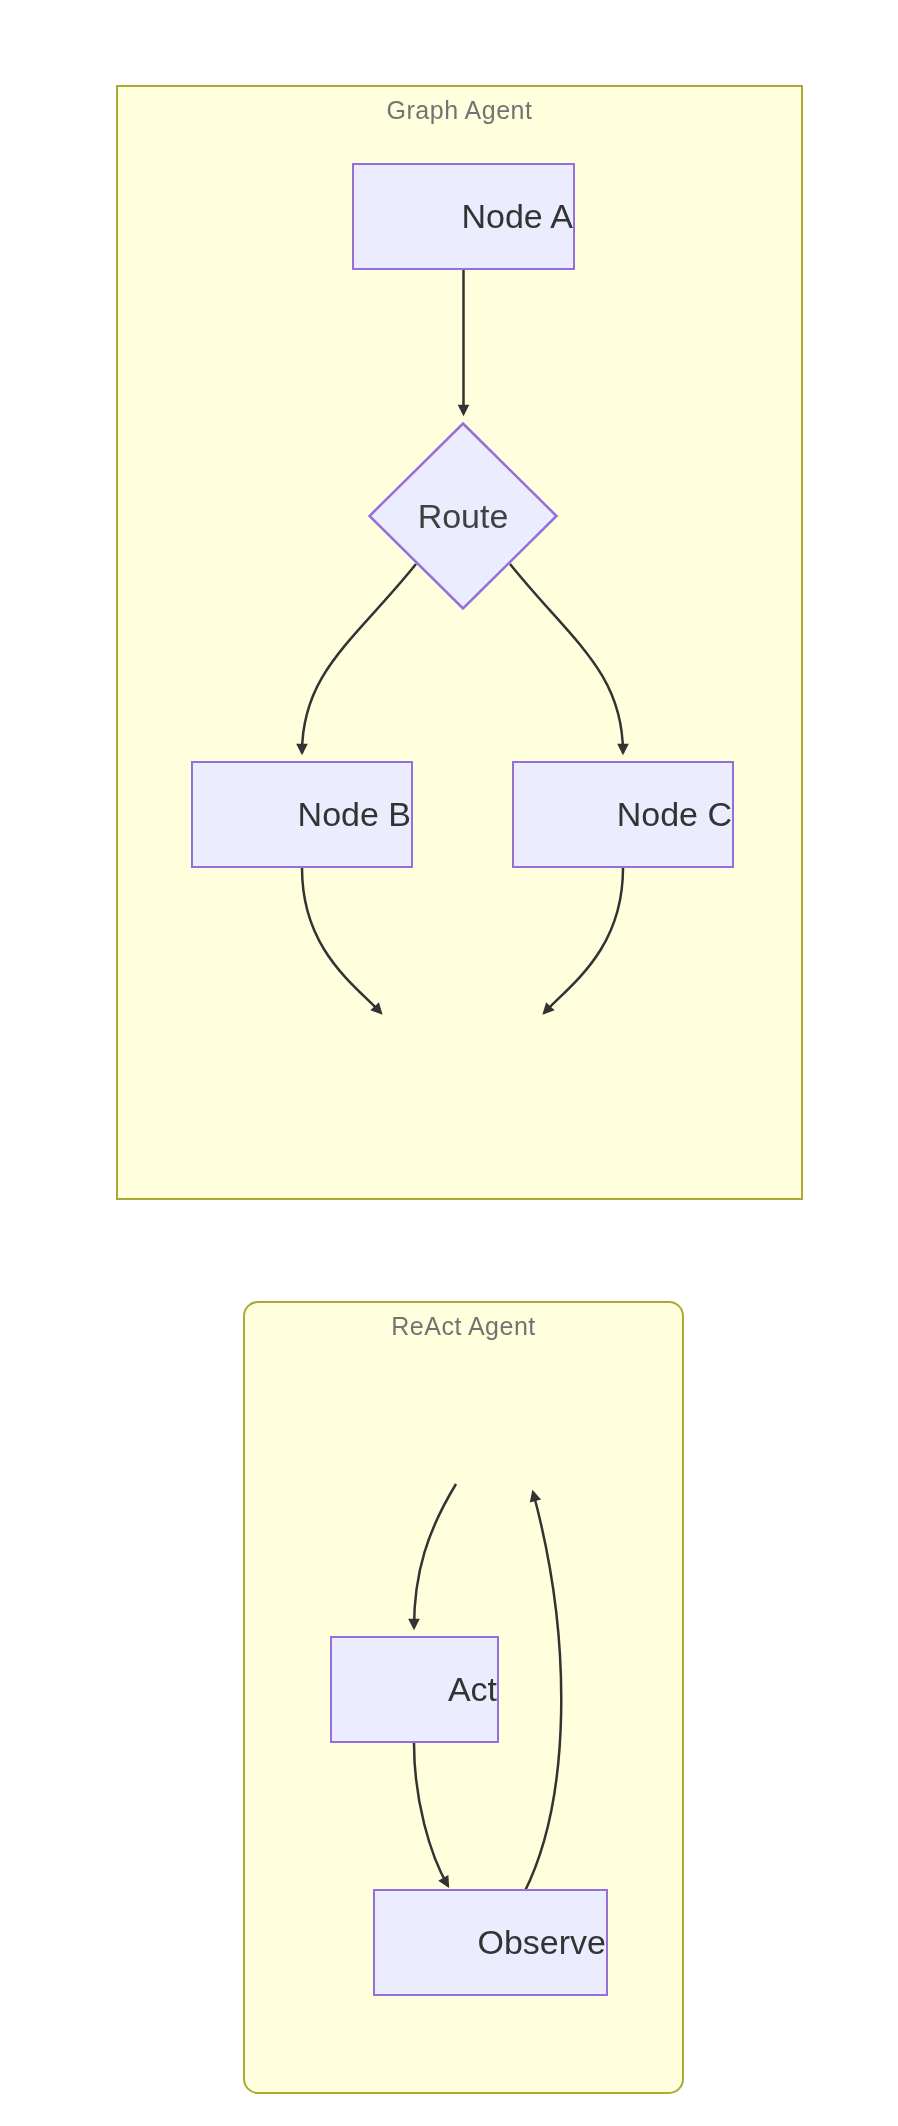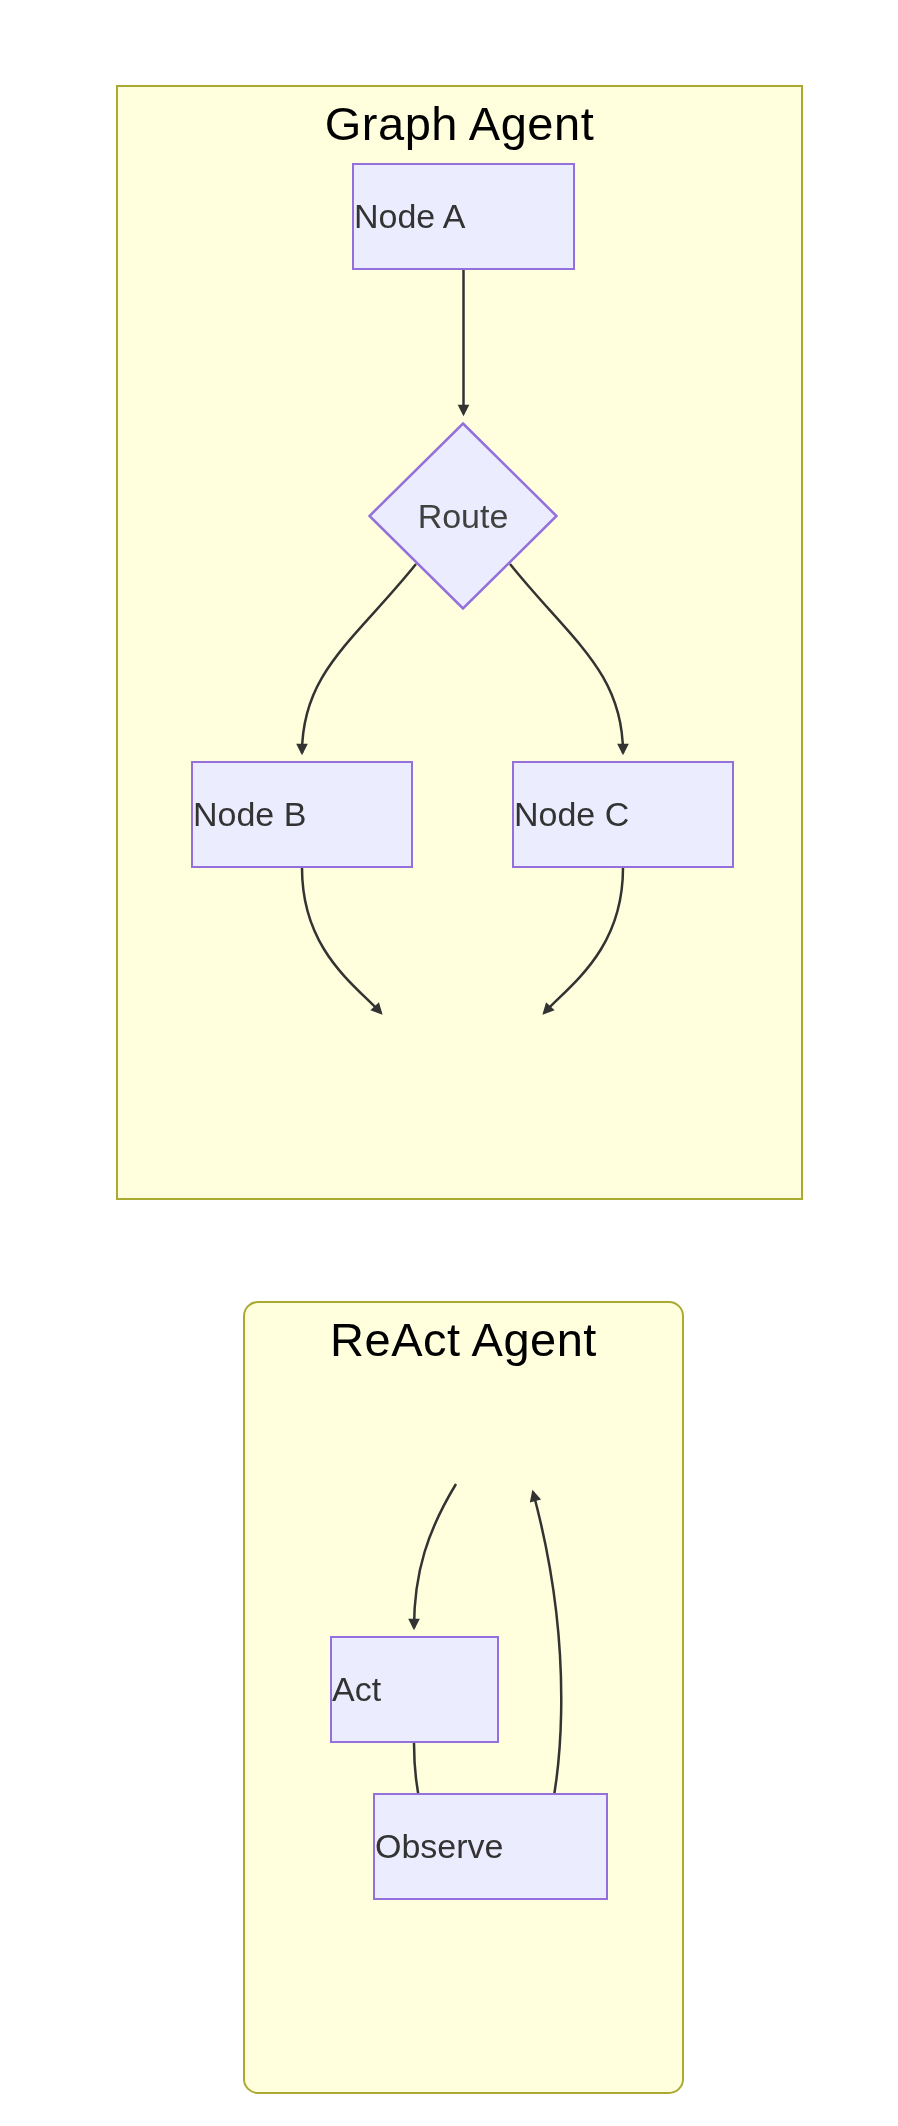--- a/index.html
+++ b/index.html
@@ -22,38 +22,38 @@
     box-sizing: border-box;
     z-index: 1;
   }
   .cluster-title {
     position: absolute;
     top: 0;
     left: 0;
     width: 100%;
     padding-top: 9px;
     text-align: center;
-    font-size: 47px;
-    color: #000000;
+    font-size: 25px;
+    color: #737373;
     letter-spacing: 0.5px;
   }
   .edges {
     position: absolute;
     left: 0;
     top: 0;
     z-index: 2;
   }
   .node {
     position: absolute;
     background: #ECECFF;
     border: 2.5px solid #9370DB;
     box-sizing: border-box;
     display: flex;
     align-items: center;
-    justify-content: flex-start;
+    justify-content: flex-end;
     font-size: 34px;
     color: #333333;
     z-index: 3;
   }
   .diamond-wrap {
     position: absolute;
     z-index: 3;
   }
   .diamond-wrap svg {
     position: absolute;
@@ -122,17 +122,17 @@
   <div class="node" style="left:512px; top:761px; width:222px; height:107px;">
     <span>Node C</span>
   </div>
 
 
 
   <div class="node" style="left:330px; top:1636px; width:169px; height:107px;">
     <span>Act</span>
   </div>
 
-  <div class="node" style="left:373px; top:1793px; width:235px; height:107px;">
+  <div class="node" style="left:373px; top:1889px; width:235px; height:107px;">
     <span>Observe</span>
   </div>
 
 </div>
 
 </body></html>

